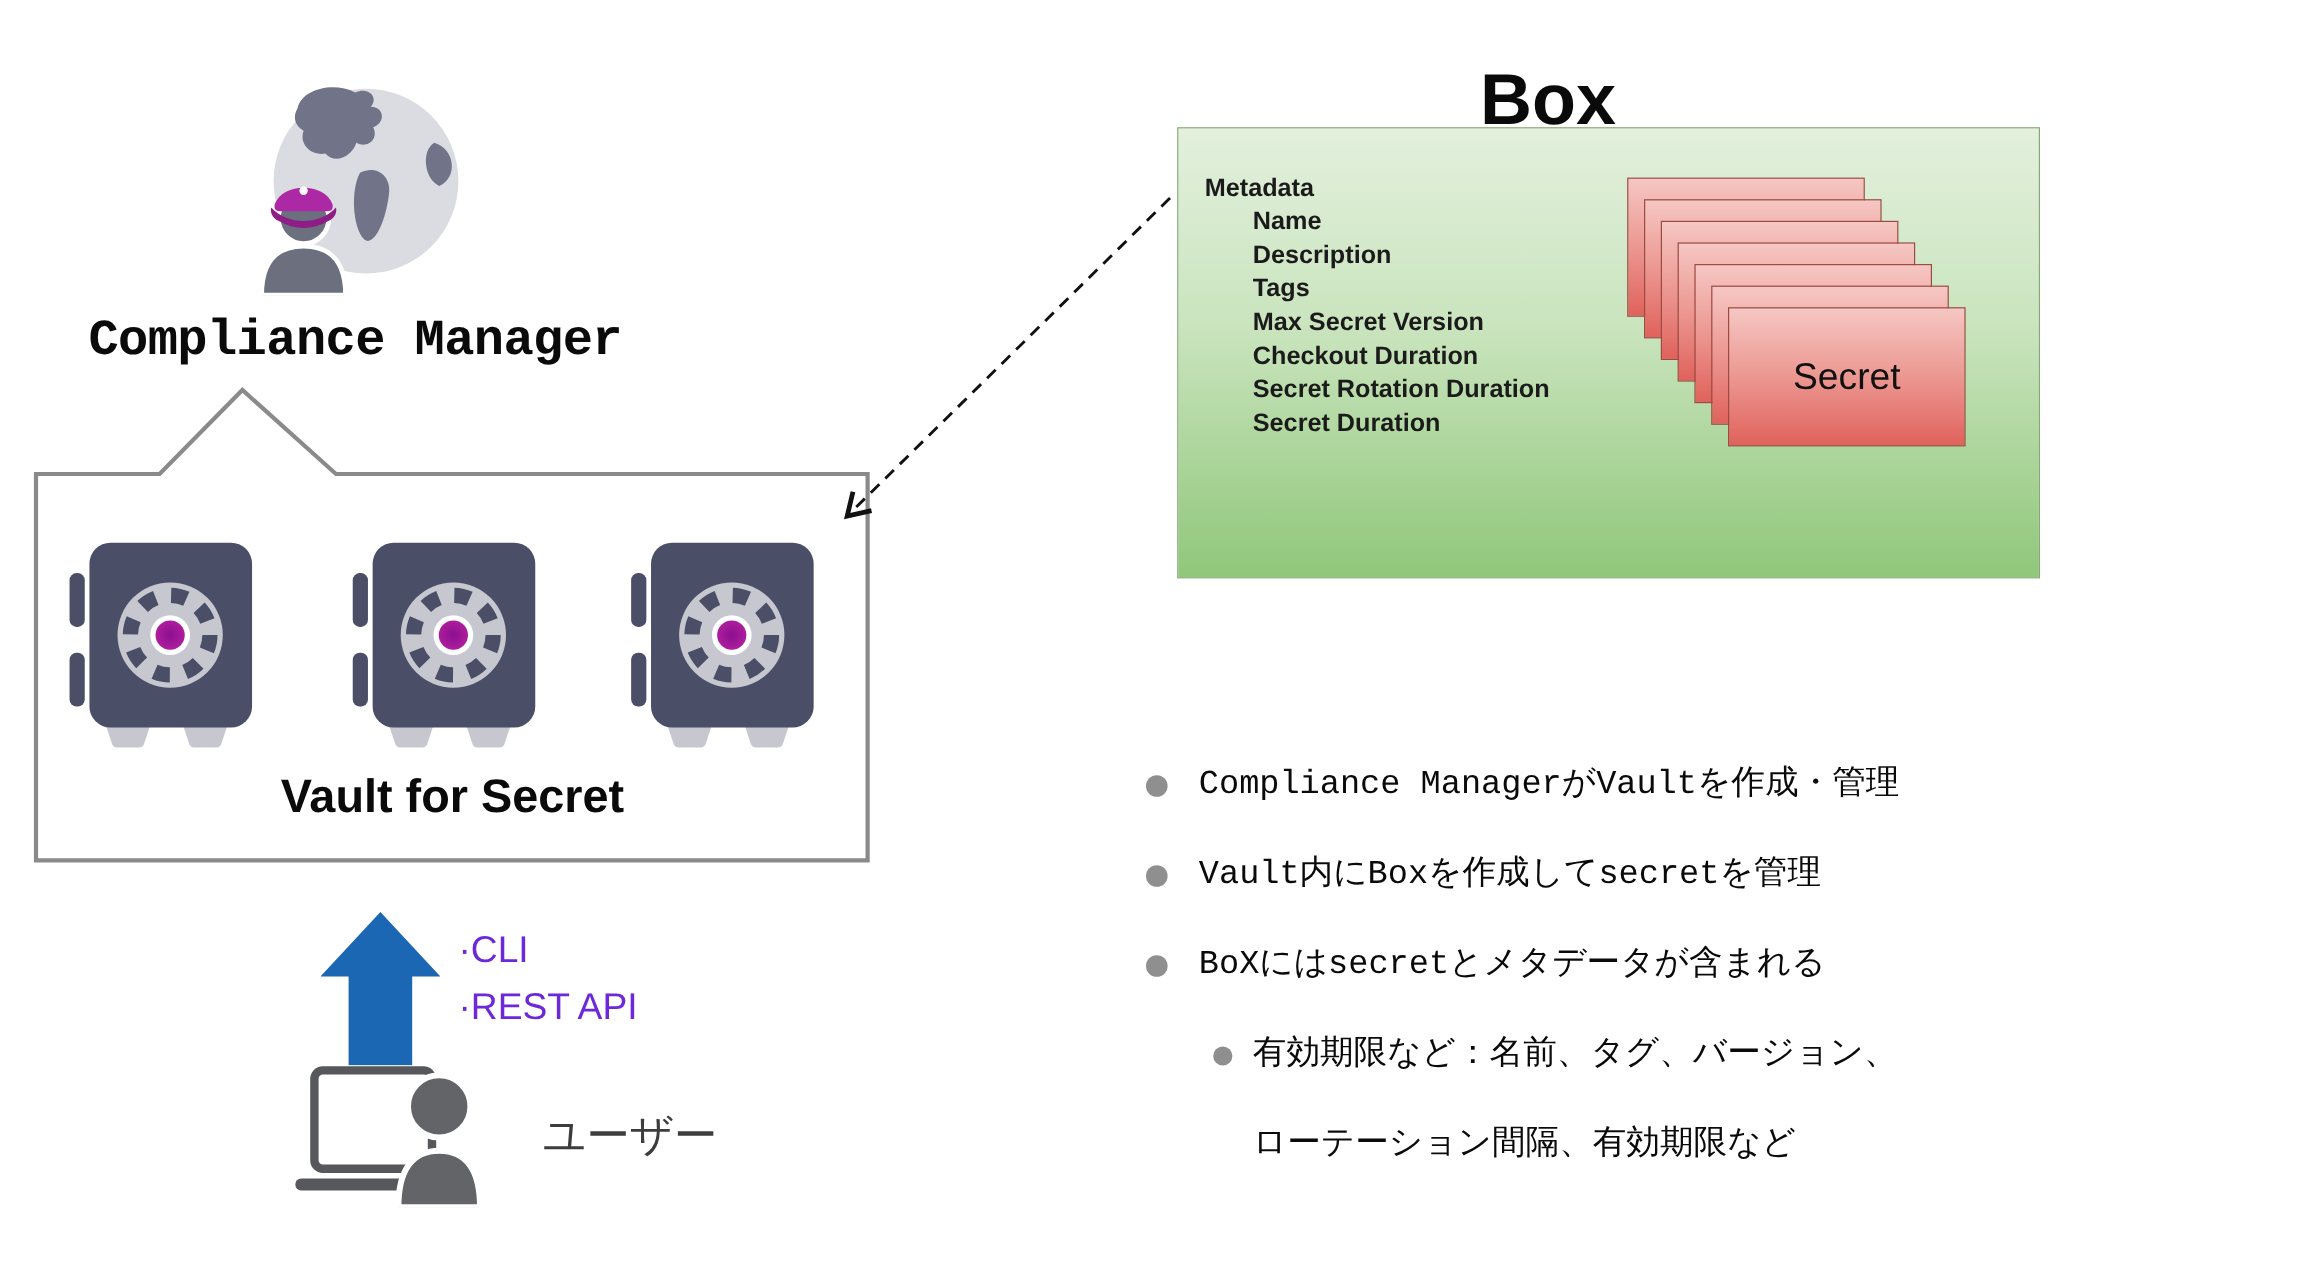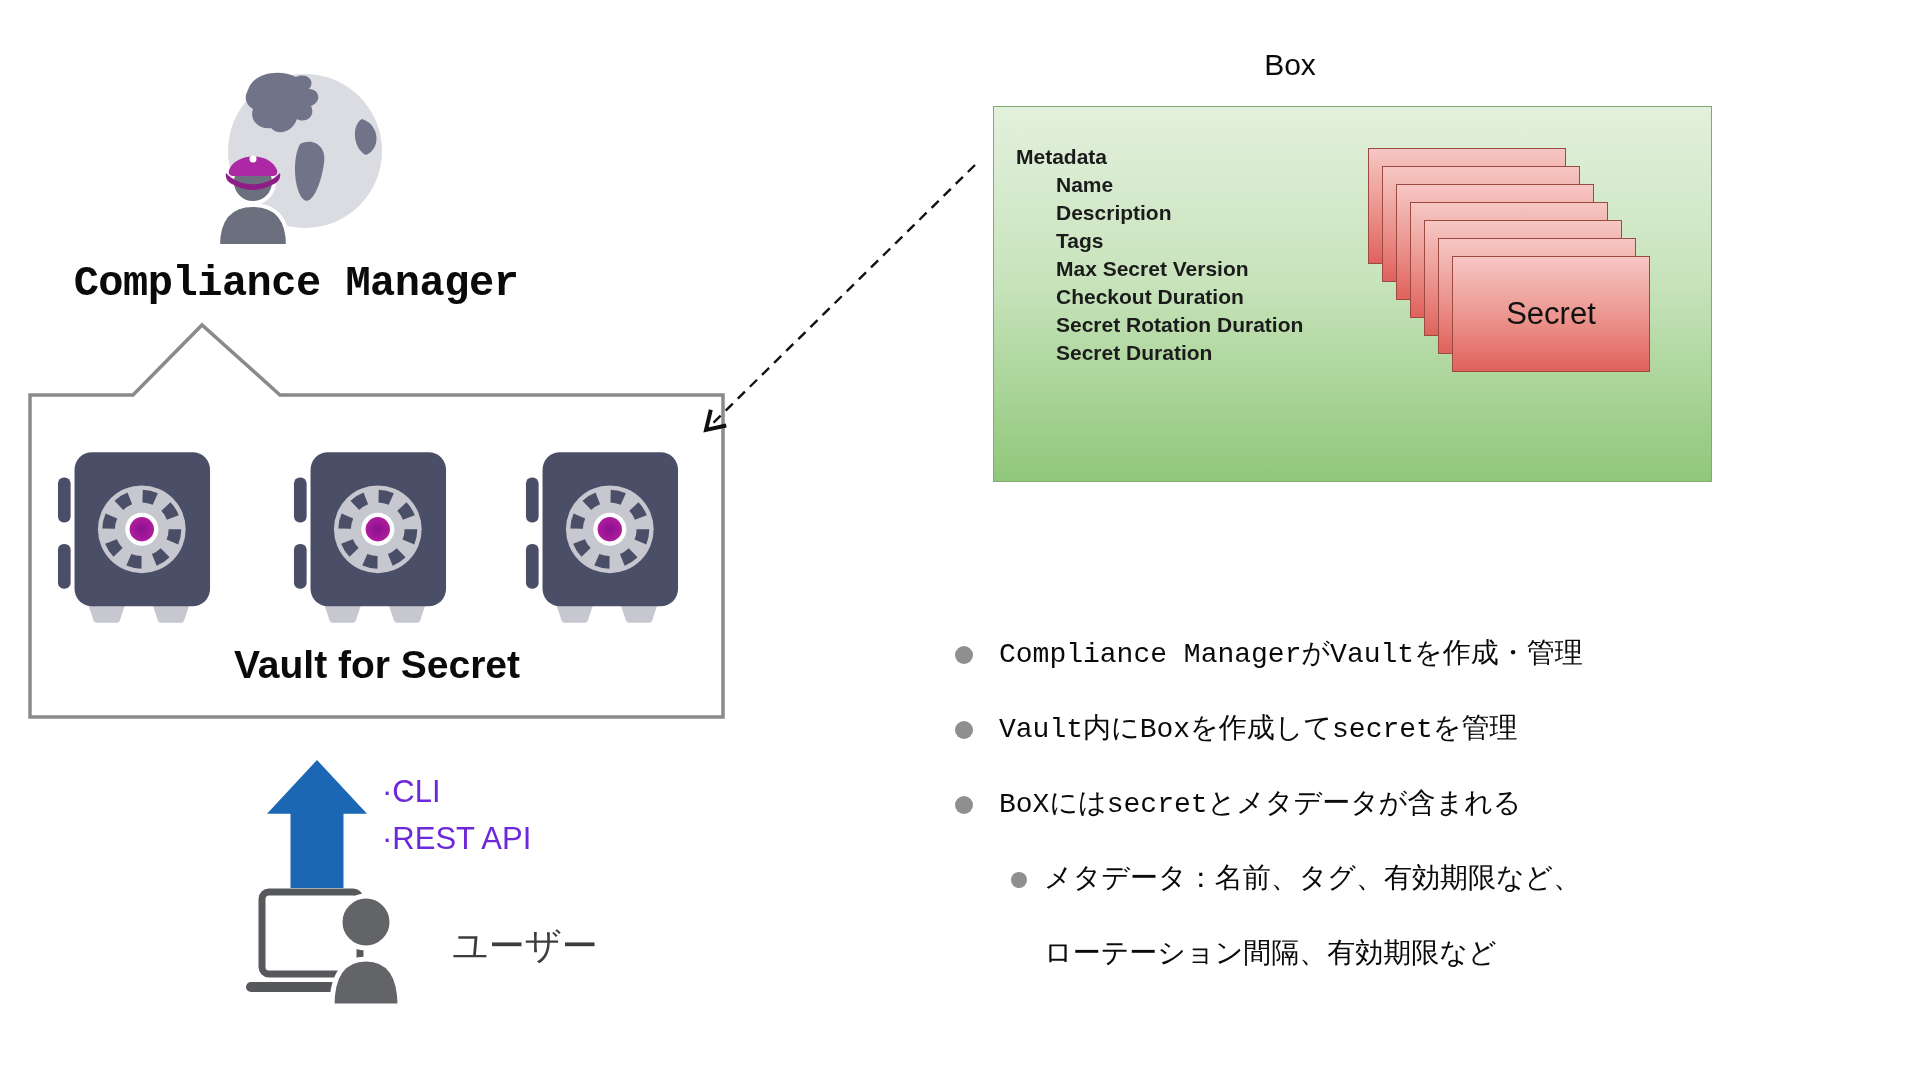--- a/index.html
+++ b/index.html
@@ -16,24 +16,24 @@
   .vault-label{left:30px;top:643px;width:694px;text-align:center;
                font-size:39px;font-weight:bold;color:#0a0a0a;}
   .up-arrow{left:267px;top:760px;width:100px;height:128px;background:#1b67b3;
             clip-path:polygon(50% 0%,100% 42%,76.5% 42%,76.5% 100%,23.5% 100%,23.5% 42%,0% 42%);}
   .api-list{left:382px;top:768px;font-size:31px;line-height:47px;color:#6d28d9;}
   .laptop-user{left:246px;top:886px;}
   .user-label{left:452px;top:922px;font-size:36px;color:#3d3d3d;}
 
   
   .box-title{left:1140px;top:48px;width:300px;text-align:center;
-             font-size:30px;font-weight:normal;color:#0a0a0a;}
+             font-size:60px;font-weight:bold;color:#0a0a0a;}
   .green-panel{left:981px;top:106px;width:719px;height:376px;
                background:linear-gradient(180deg,#e3f0dd 0%,#c9e4bd 45%,#90c77a 100%);
-               border:1.5px solid #84aa74;box-sizing:border-box;margin-left:12px;}
+               border:1.5px solid #84aa74;box-sizing:border-box;}
   .metadata{position:absolute;left:22px;top:36px;font-size:21px;font-weight:bold;
             line-height:28px;color:#1b1b1b;}
   .metadata .md-item{padding-left:40px;}
   .stack{position:absolute;left:374px;top:41px;width:286px;height:274px;}
   .scard{position:absolute;width:198px;height:116px;
          background:linear-gradient(180deg,#f6c7c3 0%,#eb928c 55%,#e0625c 100%);
          border:1px solid #9c4a42;box-sizing:border-box;}
   .scard:nth-child(1){left:0;top:0;}
   .scard:nth-child(2){left:14px;top:18px;}
   .scard:nth-child(3){left:28px;top:36px;}
@@ -164,21 +164,21 @@
     <div class="brow">
       <span class="bdot"></span>
       <span>Vault内にBoxを作成してsecretを管理</span>
     </div>
     <div class="brow">
       <span class="bdot"></span>
       <span>BoXにはsecretとメタデータが含まれる</span>
     </div>
     <div class="brow lvl2">
       <span class="bdot"></span>
-      <span>メタデータ：名前、タグ、有効期限など、</span>
+      <span>有効期限など：名前、タグ、バージョン、</span>
     </div>
     <div class="brow lvl2 nodot">
 
       <span>ローテーション間隔、有効期限など</span>
     </div>
   </div>
 
 </div>
 
 </body></html>

